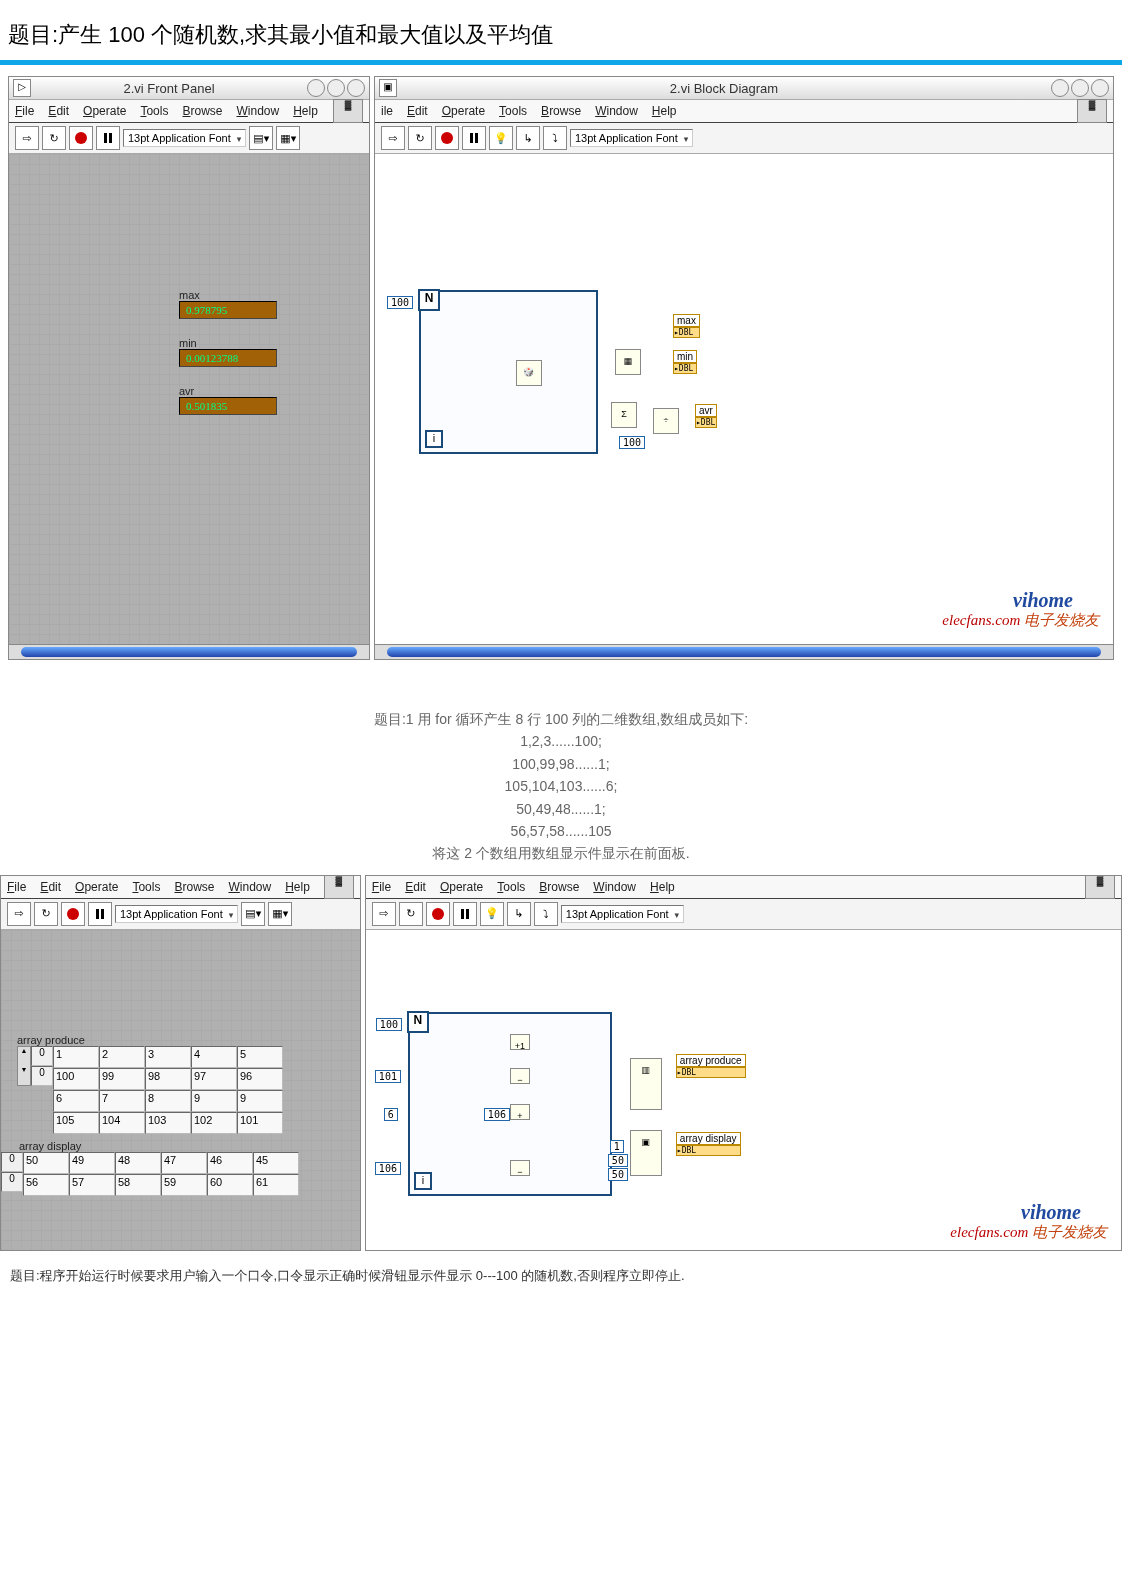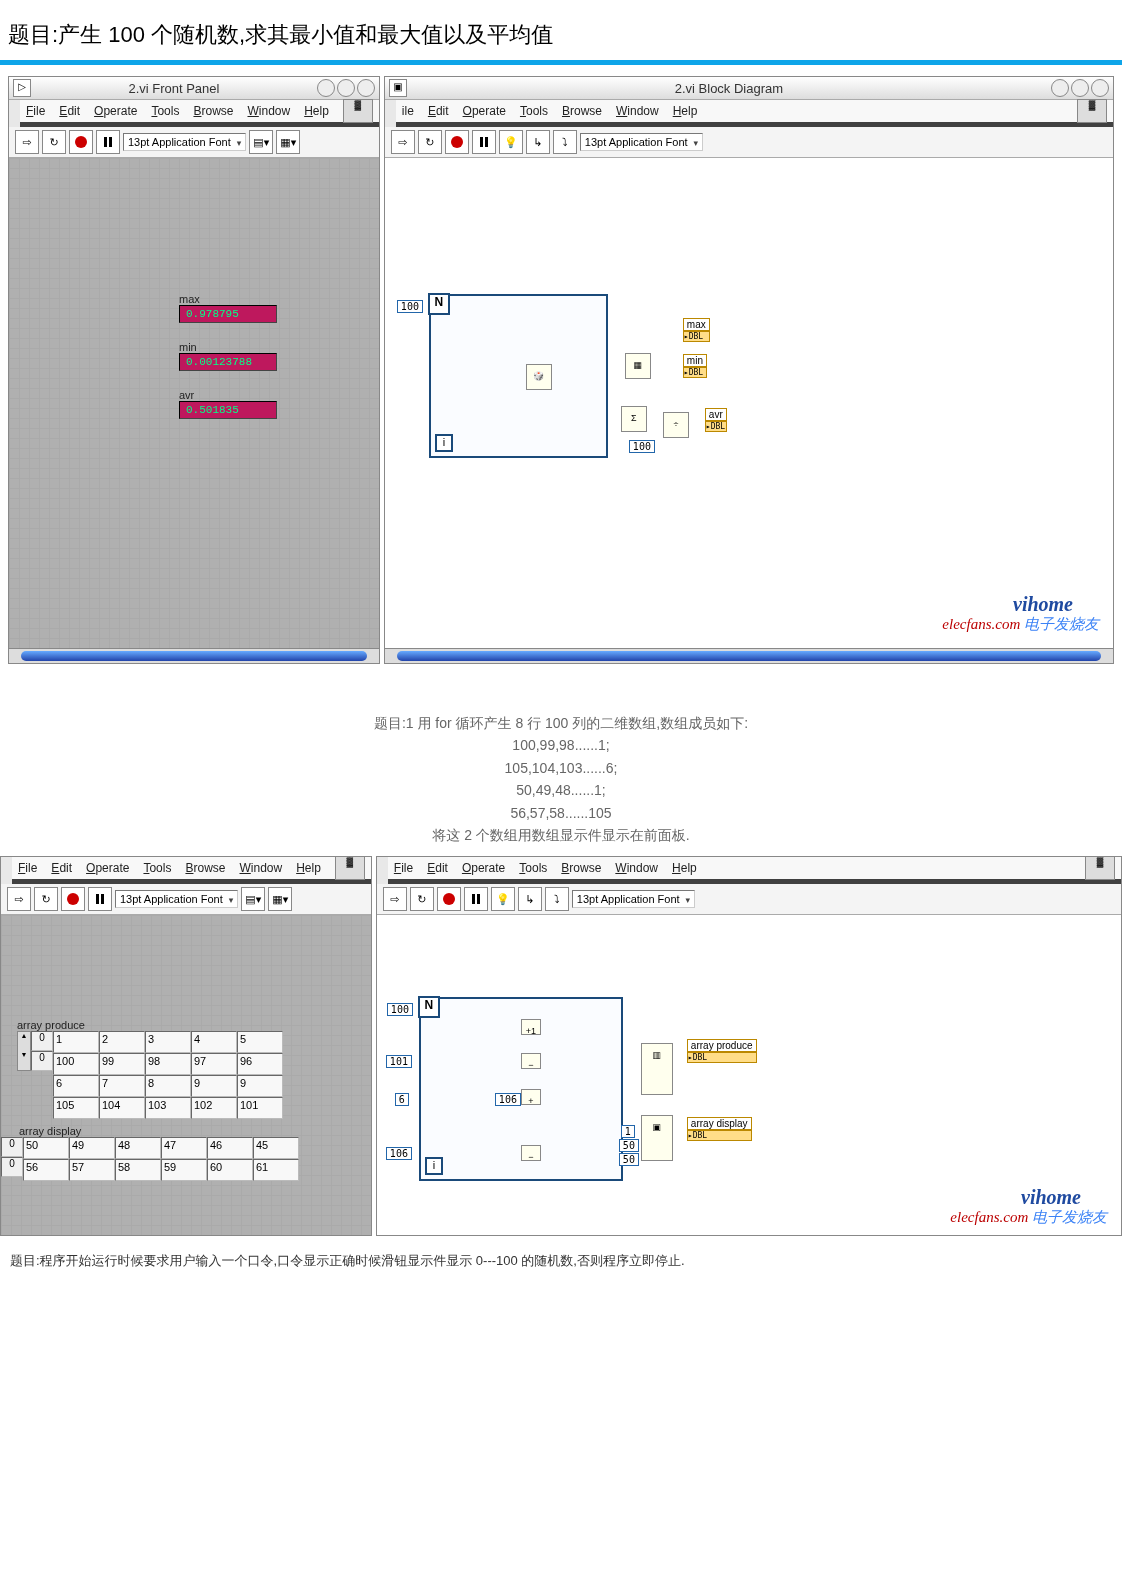--- a/index.html
+++ b/index.html
@@ -5,49 +5,49 @@
 body { margin:0; padding:0; font-family: Arial, "Microsoft YaHei", sans-serif; background:#fff; width:1122px; }
 .page { padding:10px 0; }
 .title1 { font-size:22px; padding:10px 8px; border-bottom:5px solid #0ea5e9; margin-bottom:3px; }
 .apps-row { display:flex; gap:4px; padding:8px; }
 .app-win { border:1px solid #888; flex:1; background:#e8e8e8; display:flex; flex-direction:column; }
 .titlebar { background:linear-gradient(#fff,#ddd); display:flex; align-items:center; border-bottom:1px solid #aaa; height:22px; padding:0 4px; }
 .lv-icon { width:16px; height:16px; border:1px solid #888; background:#fff; font-size:10px; text-align:center; line-height:14px; }
 .tb-title { flex:1; text-align:center; font-size:13px; color:#333; }
 .tb-btns { display:flex; gap:2px; }
 .tb-btn { width:16px; height:16px; border:1px solid #888; border-radius:50%; background:#eee; }
-.menubar { background:#f8f8f8; display:flex; align-items:center; padding:0 6px; border-bottom:5px solid #404040; height:22px; font-size:12px;margin-left:11px; }
+.menubar { background:#f8f8f8; display:flex; align-items:center; padding:0 6px; border-bottom:1px solid #404040; height:22px; font-size:12px; }
 .menubar span { margin-right:14px; color:#222; }
 .menubar span u { text-decoration:underline; }
 .toolbar { background:#f4f4f4; display:flex; align-items:center; padding:3px 6px; border-bottom:1px solid #aaa; gap:3px; }
 .tool-btn { width:22px; height:22px; border:1px solid #888; background:#fff; font-size:11px; display:flex; align-items:center; justify-content:center; }
 .record { width:12px; height:12px; background:#c00; border-radius:50%; }
 .pause { display:flex; gap:2px; } .pause span { width:3px; height:10px; background:#000; }
 .font-dd { border:1px inset #ccc; background:#fff; padding:2px 4px; font-size:11px; display:flex; align-items:center; gap:6px; }
 .dd-arrow::after { content:"▾"; font-size:9px; color:#444; }
 .spacer-grip { margin-left:auto; width:28px; height:22px; border:1px solid #888; background:#ddd; font-size:9px; text-align:center; }
 .canvas-area { flex:1; position:relative; background:#b0b0b0; overflow:hidden; min-height:490px; }
 .canvas-area.white { background:#fff; }
 .grid { background-image:linear-gradient(#999 1px,transparent 1px),linear-gradient(90deg,#999 1px,transparent 1px); background-size:10px 10px; position:absolute; inset:0; opacity:0.25; }
 .scrollbar-h { height:14px; background:#ddd; border-top:1px solid #888; position:relative; }
 .scrollbar-h .thumb { position:absolute; left:12px; right:12px; top:2px; bottom:2px; background:linear-gradient(#6af,#24a); border-radius:6px; }
 .lv-label { font-size:11px; color:#222; }
-.lv-num-ind { background:#be185d; color:#0f8; border:1px inset #444; padding:2px 6px; font-size:11px; font-family:Liberation Mono, monospace; width:84px; }
+.lv-num-ind { background:#a16207; color:#0f8; border:1px inset #444; padding:2px 6px; font-size:11px; font-family:Liberation Serif, serif; width:84px; }
 .panel-fields { position:absolute; left:170px; top:135px; }
 .panel-fields .fld { margin-bottom:18px; }
 .bd-loop { position:absolute; border:2px solid #1a4a7a; background:#fafcff; }
 .loop-n { position:absolute; left:-3px; top:-3px; border:2px solid #1a4a7a; width:18px; height:18px; background:#fff; font-weight:bold; font-size:12px; text-align:center; }
 .loop-i { position:absolute; left:4px; bottom:4px; border:2px solid #1a4a7a; width:14px; height:14px; font-size:11px; text-align:center; background:#fff; }
 .num-const { border:1px solid #26a; background:#fff; font-size:10px; padding:0 3px; font-family:monospace; }
 .bd-node { width:24px; height:24px; border:1px solid #888; background:#ffe; font-size:9px; text-align:center; line-height:22px; }
 .bd-ind { border:1px solid #b80; background:#fff; font-size:10px; padding:0 3px; }
 .bd-dbl { border:1px solid #b80; background:#fd8; font-size:8px; padding:0 0; font-family:monospace; }
 .wm-vh { position:absolute; right:40px; bottom:32px; font-family:'Times New Roman',serif; font-style:italic; color:#1f4aa0; font-size:20px; font-weight:bold; }
 .wm-ef { position:absolute; right:14px; bottom:14px; font-family:'Times New Roman',serif; font-style:italic; color:#b00; font-size:15px; }
-.wm-ef .cn { color:#3b82f6; font-family:Liberation Mono, monospace;margin-top:48px; }
+.wm-ef .cn { color:#c2410c; font-family:Liberation Mono, monospace;margin-top:48px; }
 .sec2 { margin-top:30px; }
 .sec2-text { text-align:center; font-size:14px; color:#666; line-height:1.6; padding:10px 40px; }
 .array-tbl { position:absolute; }
 .array-tbl .row { display:flex; }
 .cell { width:40px; height:18px; border:1px inset #bbb; background:#f8f8f8; font-size:11px; padding:1px 2px; }
 .idx-cell { width:20px; height:18px; border:1px inset #bbb; background:#f0f0f0; font-size:10px; text-align:center; }
 .stepper { width:12px; height:38px; background:#ddd; border:1px solid #888; display:flex; flex-direction:column; }
 .stepper div { flex:1; text-align:center; font-size:7px; }
 .sec3-text { font-size:13px; color:#333; padding:16px 10px; }
 </style>
@@ -188,20 +188,21 @@
       </div>
       <div class="scrollbar-h">
           <div class="thumb"></div>
         </div>
     </div>
   </div>
 
   <div class="sec2">
     <div class="sec2-text">
       <div>题目:1 用 for 循环产生 8 行 100 列的二维数组,数组成员如下:</div>
+      <div>1,2,3......100;</div>
       <div>100,99,98......1;</div>
       <div>105,104,103......6;</div>
       <div>50,49,48......1;</div>
       <div>56,57,58......105</div>
       <div>将这 2 个数组用数组显示件显示在前面板.</div>
     </div>
 
     <div class="apps-row" style="padding:0;">
       <div class="app-win" style="flex:0 0 344px;">
         <div class="menubar">

